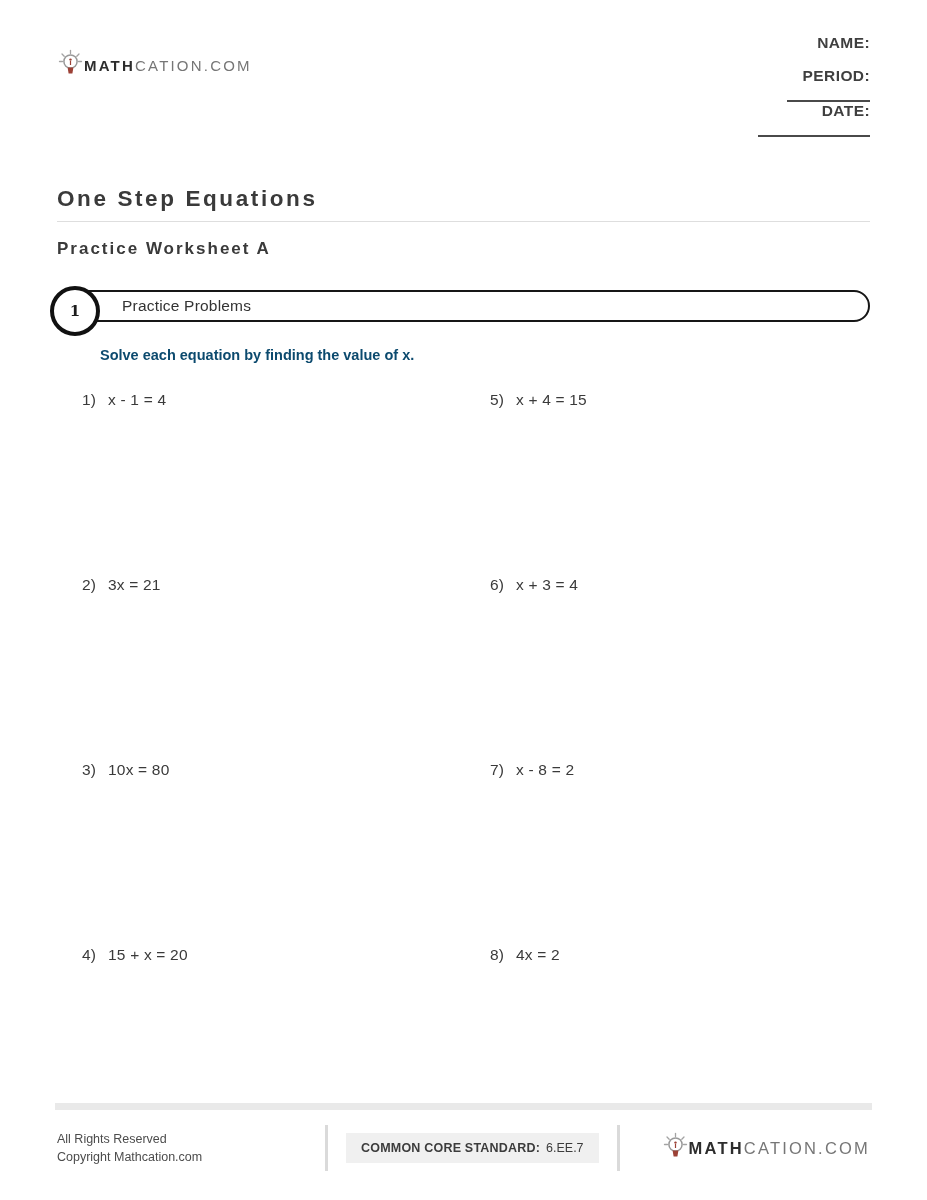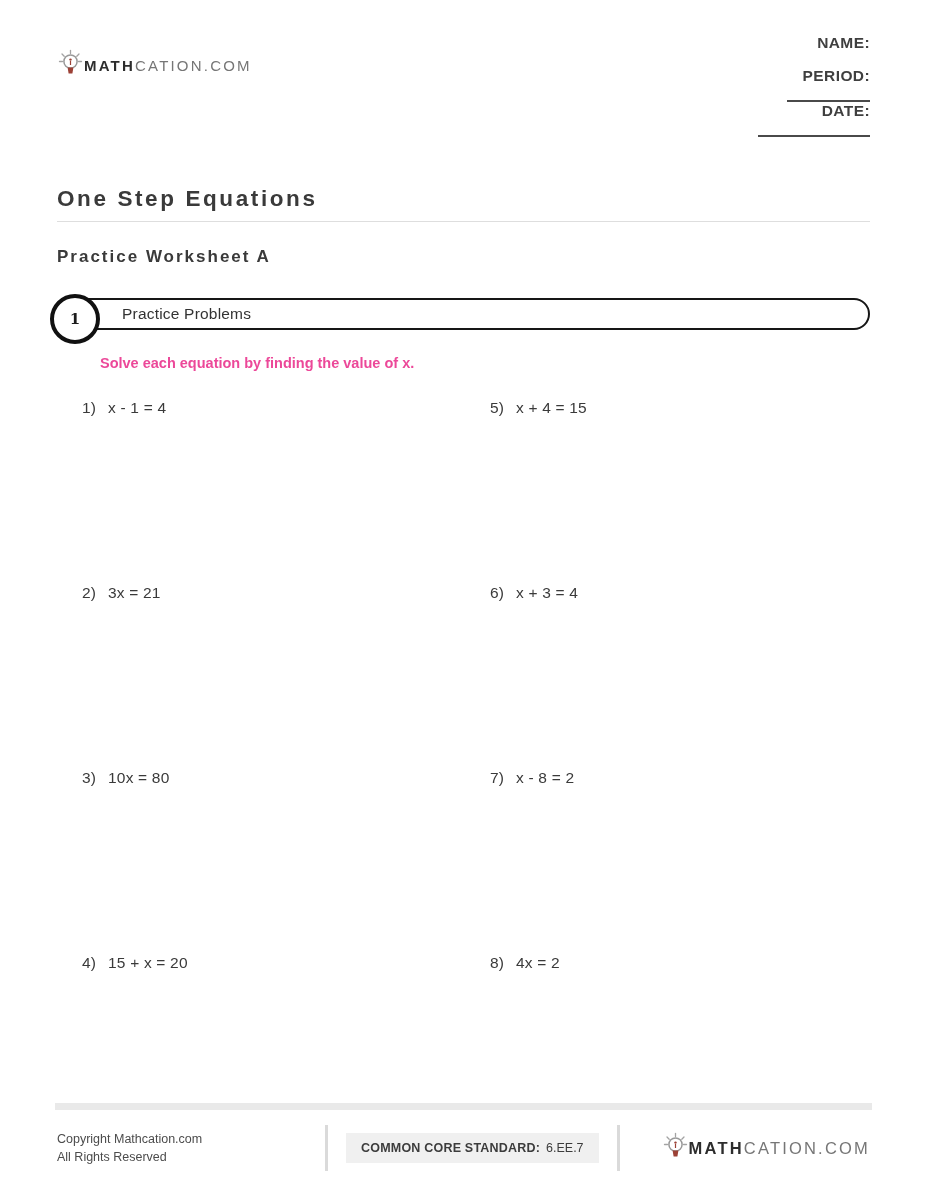--- a/index.html
+++ b/index.html
@@ -40,21 +40,21 @@
   
   .title {
     margin-top: 36px;
     font-size: 22.5px;
     font-weight: 800;
     letter-spacing: 2.6px;
     color: #3a3a3a;
   }
   .title-rule { border: none; border-top: 1px solid #dedede; margin-top: 9px; }
   .subtitle {
-    margin-top: 25px;
+    margin-top: 17px;
     font-size: 17px;
     font-weight: 800;
     letter-spacing: 2px;
     color: #3a3a3a;
   }
 
   
   .section-header { position: relative; margin-top: 27px; height: 50px; }
   .section-box {
     position: absolute;
@@ -81,21 +81,21 @@
     justify-content: center;
     font-family: "DejaVu Serif", serif;
     font-weight: 700;
     font-size: 15px;
     color: #1c1c1c;
   }
   .instructions {
     margin: 11px 0 0 43px;
     font-size: 14.5px;
     font-weight: 700;
-    color: #ec4899;
+    color: #0c4a6e;
   }
 
   
   .problems {
     margin-top: 28px;
     display: grid;
     grid-template-columns: 433px 1fr;
     grid-auto-rows: 185px;
   }
   .problem {
@@ -212,22 +212,22 @@
         <span class="problem-label">8)</span>
         <span class="problem-eq">4x = 2</span>
       </div>
     </div>
   </div>
 
   <div class="footer">
     <div class="footer-band"></div>
     <div class="footer-row">
       <div class="copyright">
+        <div>All Rights Reserved</div>
         <div>Copyright Mathcation.com</div>
-        <div>All Rights Reserved</div>
       </div>
       <div class="vdivider"></div>
       <div class="ccs-box">
         <span class="ccs-label">COMMON CORE STANDARD:</span><span class="ccs-value">6.EE.7</span>
       </div>
       <div class="vdivider"></div>
       <div class="footer-logo-wrap">
         <div class="logo">
           <span>
             <svg width="27" height="30" viewBox="0 0 27 30">

